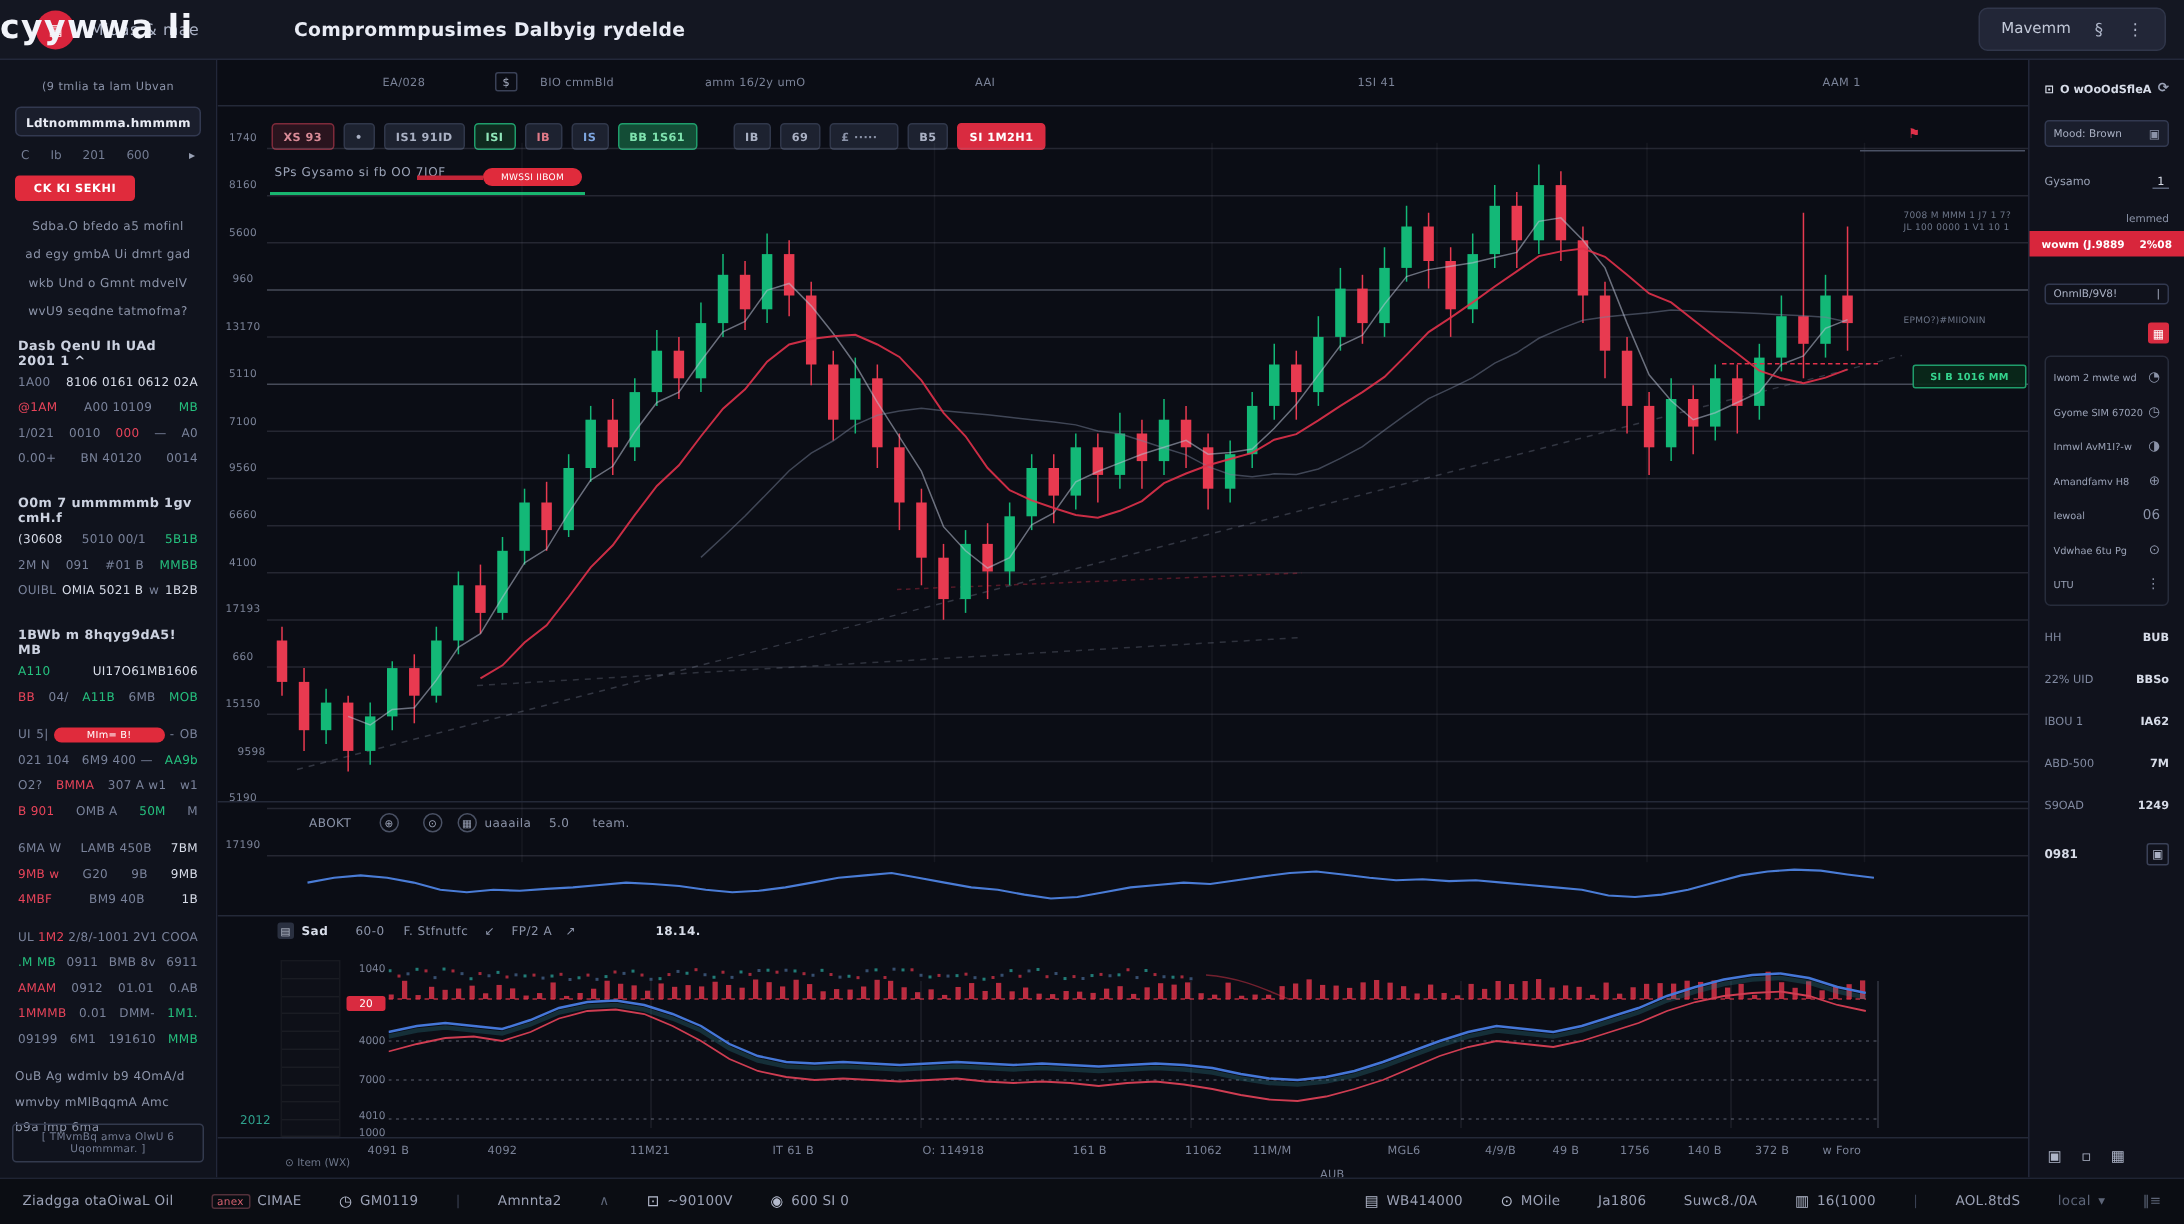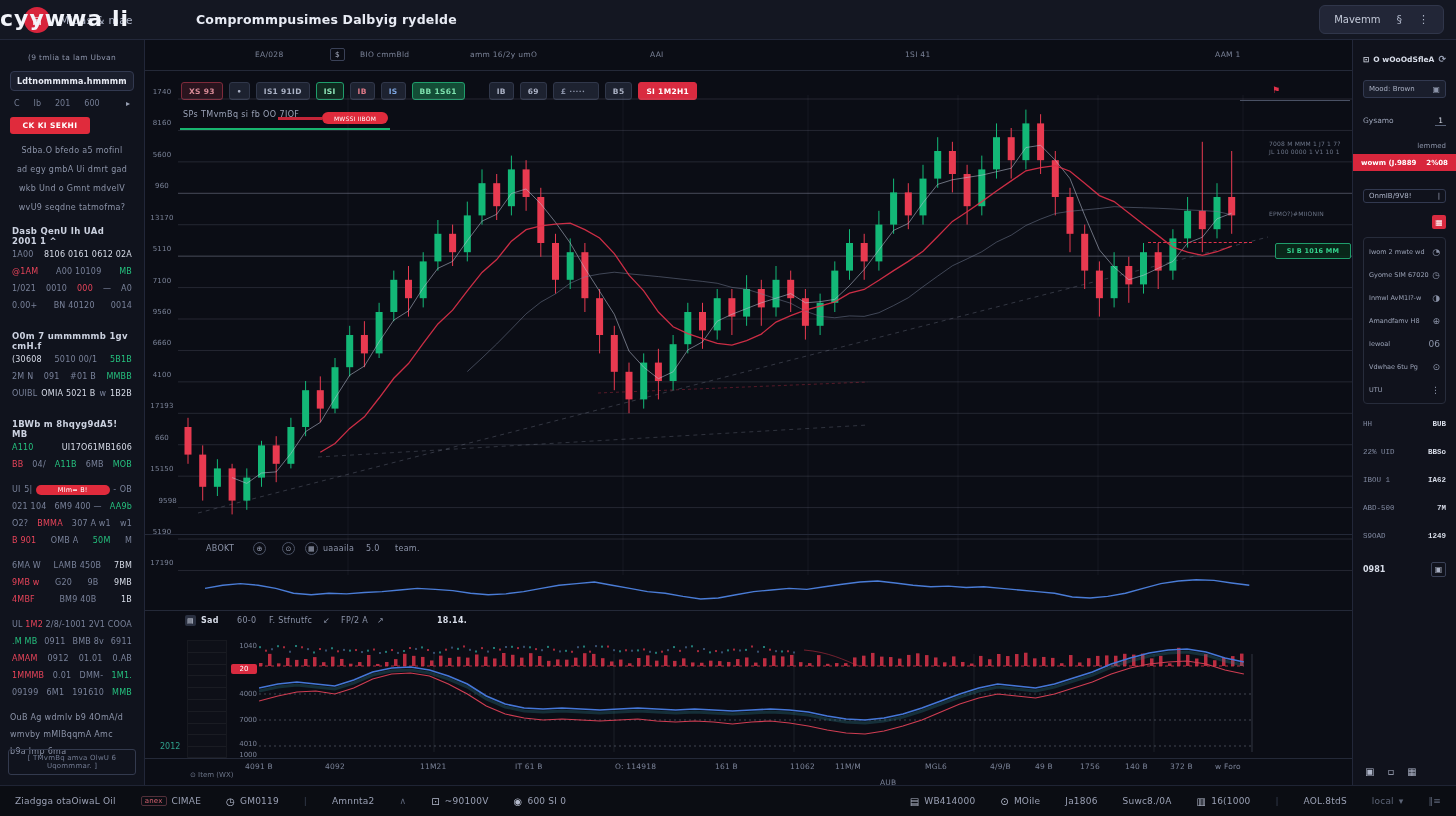--- a/index.html
+++ b/index.html
@@ -102,21 +102,21 @@
   .rp-alert { margin:4px -10px 0; height:17px; background:#d8263c; color:#fff; display:flex; align-items:center;
     justify-content:space-between; padding:0 8px; font-size:7px; font-weight:bold; }
   .rp-input { margin-top:18px; height:14px; border:1px solid #323950; border-radius:3px; display:flex;
     align-items:center; justify-content:space-between; padding:0 5px; font-size:7px; color:#aab1c4; }
   .rp-warn { margin-top:12px; display:flex; justify-content:flex-end; }
   .rp-warn span { width:14px; height:14px; background:#d92b40; border-radius:2px; color:#fff; font-size:8px;
     display:flex; align-items:center; justify-content:center; }
   .rp-menu { margin-top:8px; border:1px solid #272c3b; border-radius:4px; padding:2px 5px; }
   .rp-mi { display:flex; justify-content:space-between; align-items:center; height:23px; font-size:6.5px; color:#9aa2b6; }
   .rp-mi .mic { font-size:9px; color:#8b93a8; }
-  .rp-stats { margin-top:6px;font-family:Liberation Mono, monospace; }
+  .rp-stats { margin-top:6px; }
   .rp-st { display:flex; justify-content:space-between; align-items:center; height:28px; font-size:7.5px; }
   .rp-st .k { color:#8089a0; } .rp-st .v { color:#d7dce8; font-weight:bold; }
   .rp-bottom { margin-top:12px; display:flex; justify-content:space-between; align-items:center; }
   .rp-bottom .lb { font-size:8px; font-weight:bold; color:#d7dce8; }
   .rp-bottom .bx { width:15px; height:15px; border:1px solid #3a4157; border-radius:2px; font-size:8px;
     color:#aab1c4; display:flex; align-items:center; justify-content:center; }
   .rp-icons { position:absolute; bottom:8px; left:12px; display:flex; gap:13px; font-size:10px; color:#aeb5c8; }
 
   
   .sb { position:relative; height:31px; flex:0 0 31px; background:#0b0d13; border-top:1px solid #20253500;
@@ -322,21 +322,21 @@
           <span class="badge go">ISI</span>
           <span class="badge rt">IB</span>
           <span class="badge bt">IS</span>
           <span class="badge g">BB 1S61</span>
           <span class="badge gap">IB</span>
           <span class="badge ">69</span>
           <span class="badge wide">£ ·····</span>
           <span class="badge ">B5</span>
           <span class="badge r">SI 1M2H1</span>
         </div>
-      <span class="alert-text">SPs TMvmBq si fb OO 7IOF</span>
+      <span class="alert-text">SPs Gysamo si fb OO 7IOF</span>
       <div class="alert-line"></div>
       <div class="alert-pill">MWSSI IIBOM</div>
       <div class="green-line"></div>
 
       <div class="paxis" id="paxis">
           <div style="top: 0px;">1740</div>
           <div style="top: 31.43px;">8160</div>
           <div style="top: 62.86px;">5600</div>
           <div style="top: 94.29px;">960</div>
           <div style="top: 125.72px;">13170</div>

